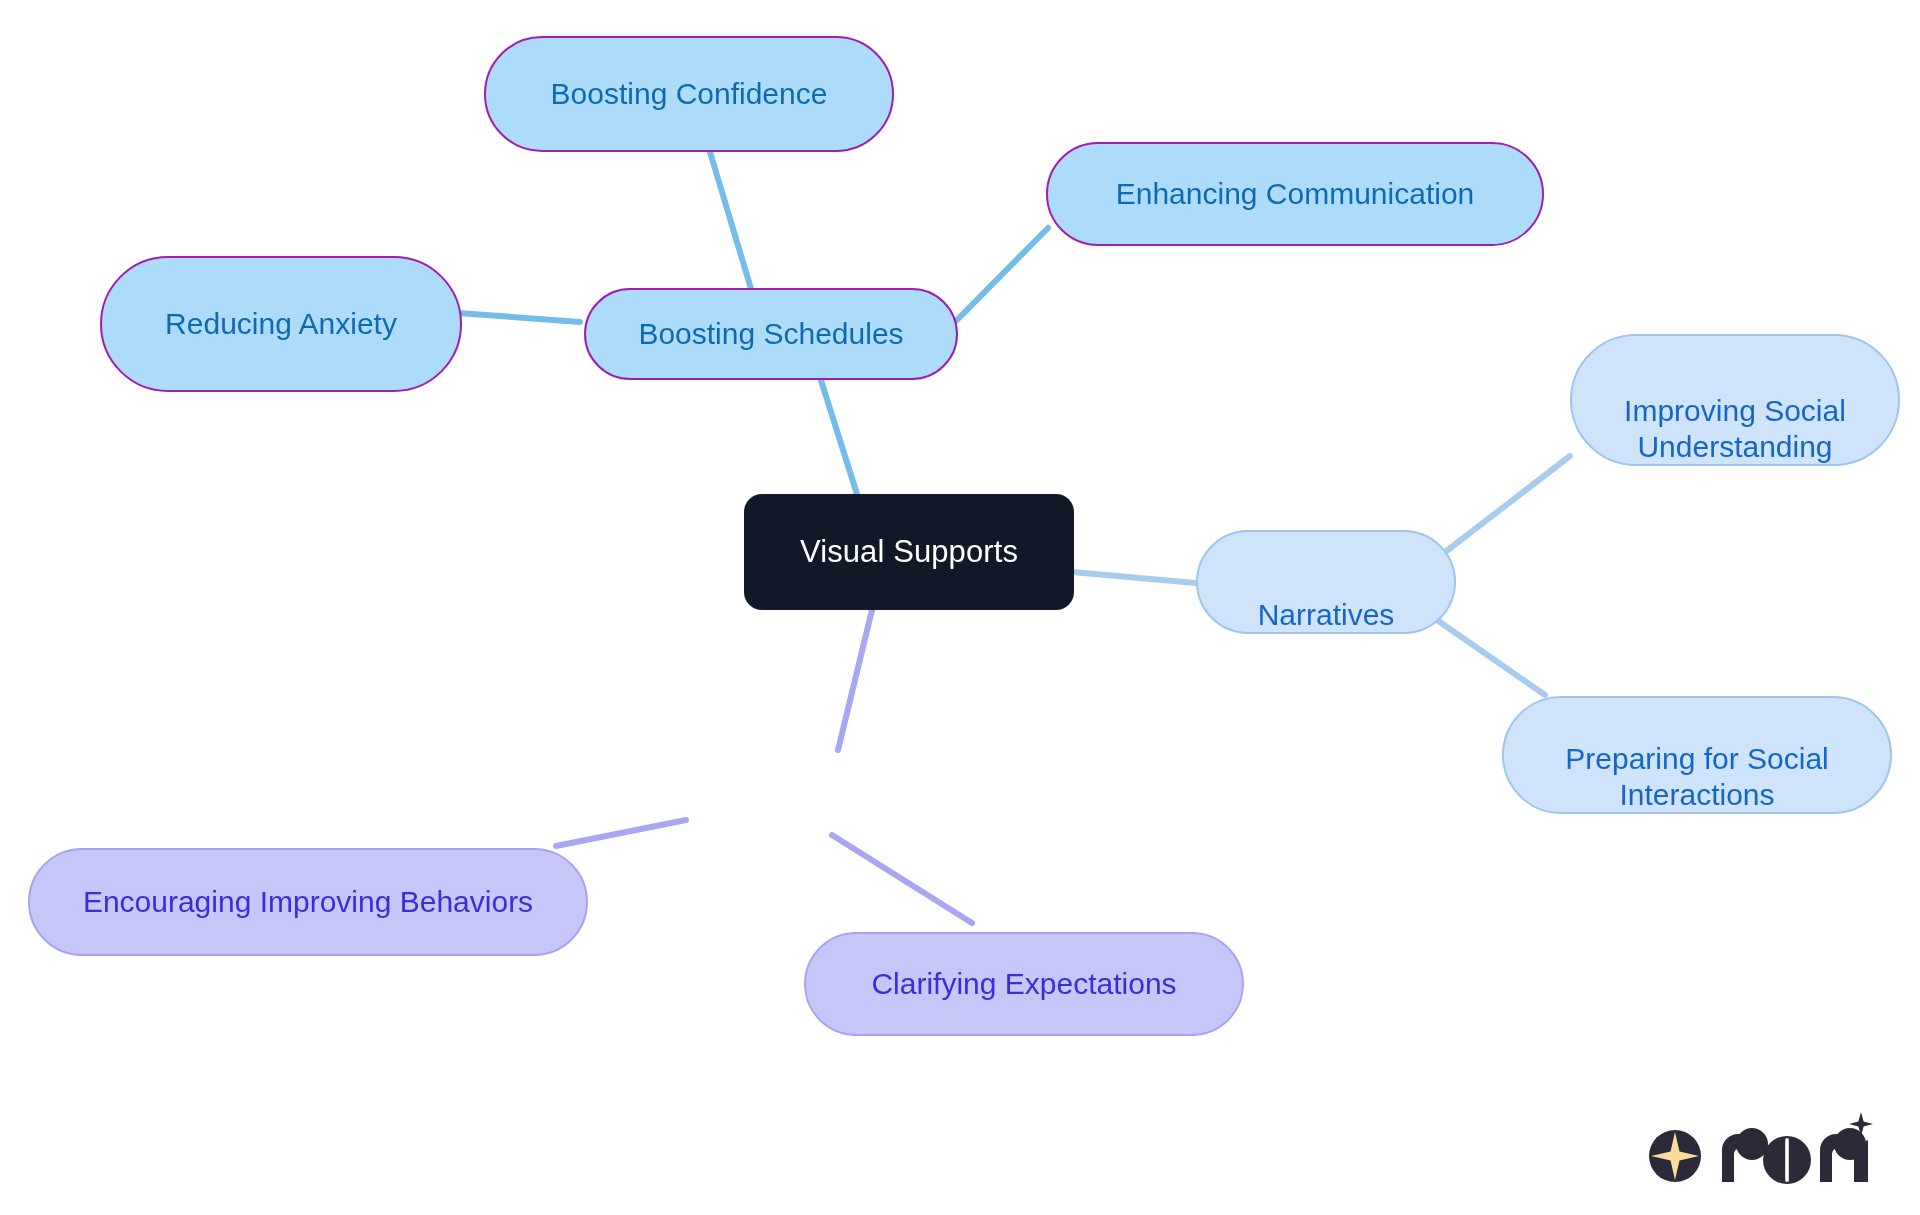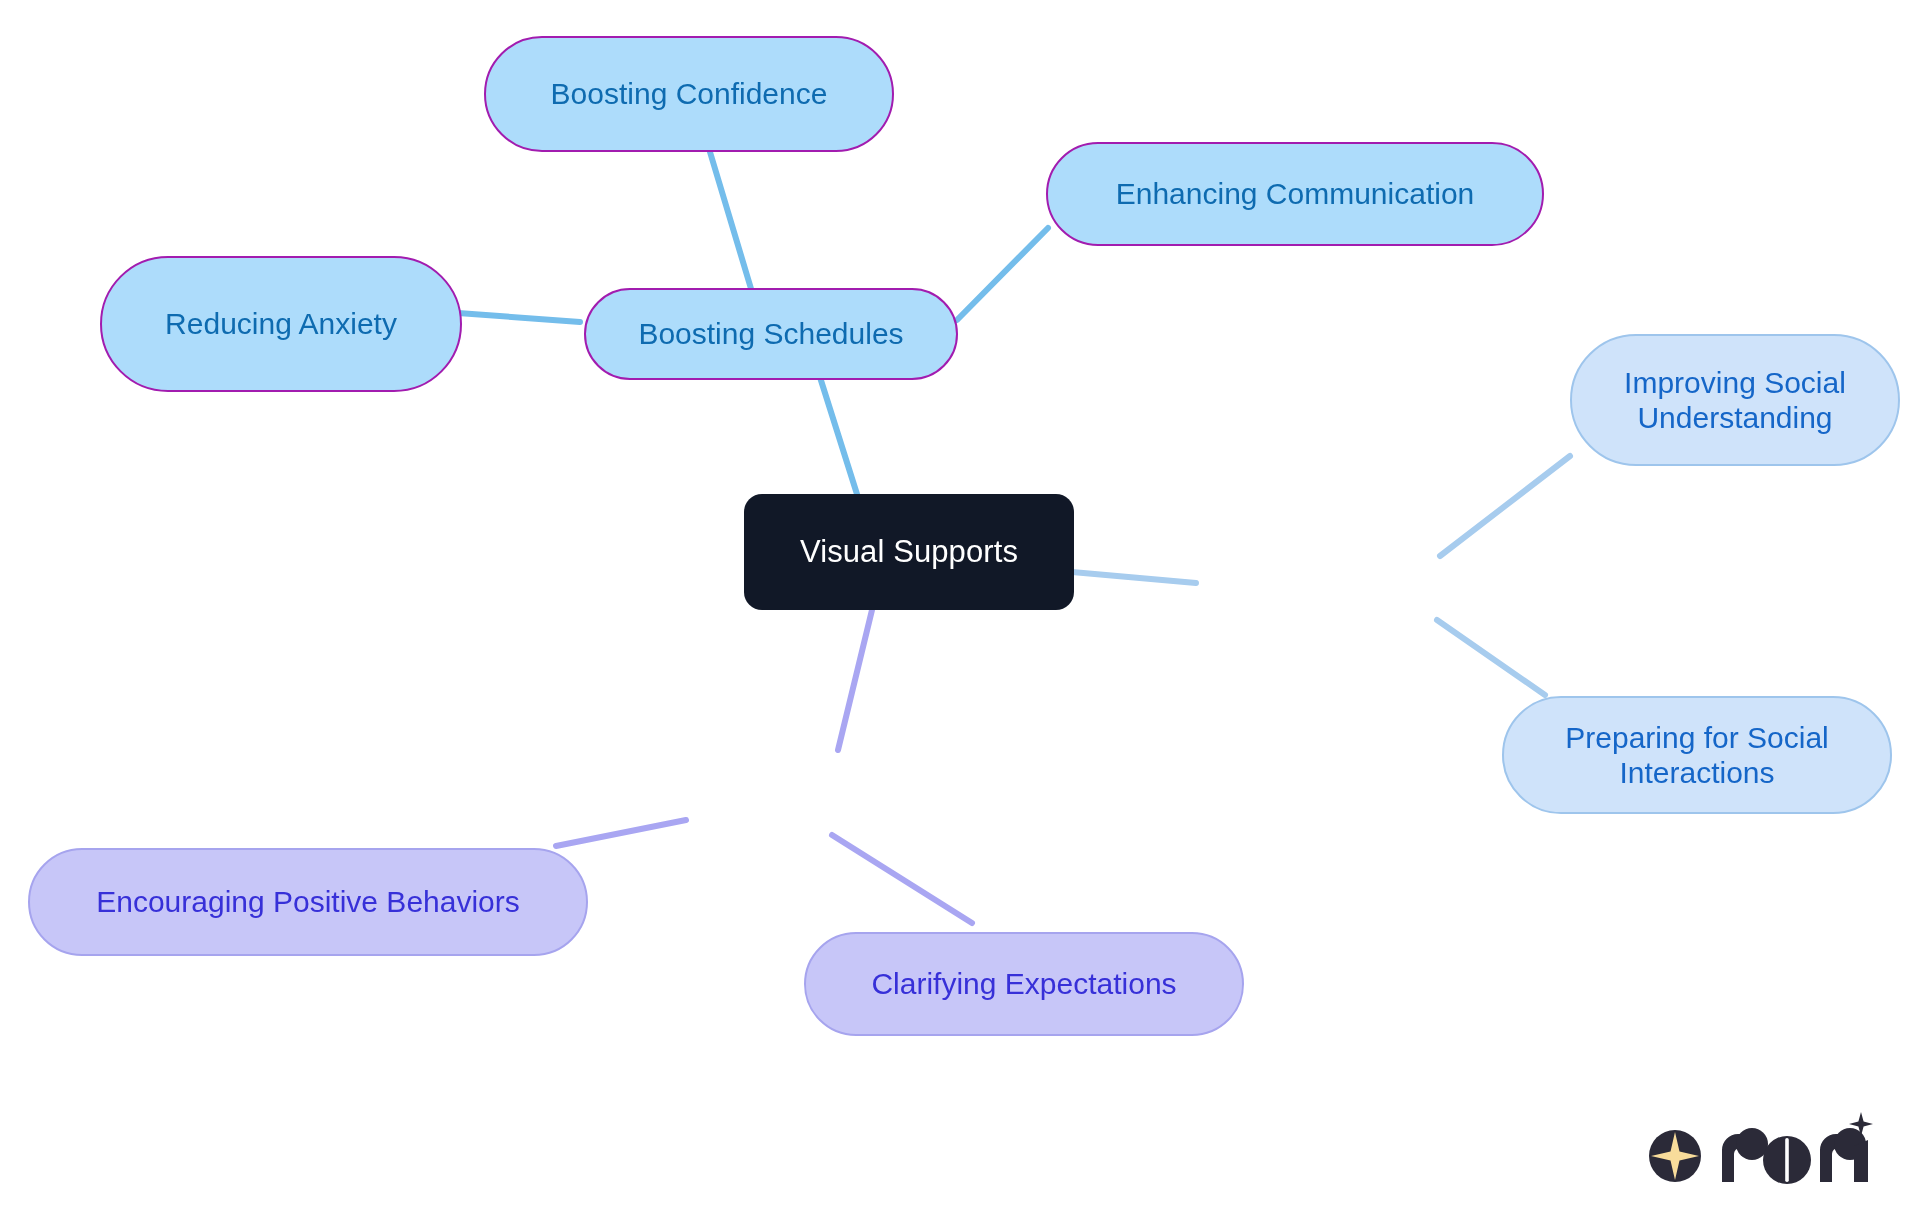--- a/index.html
+++ b/index.html
@@ -50,20 +50,21 @@
     background: #ADDCFB;
     border: 2px solid #a21caf;
     color: #0E6BB0;
     font-size: 30px;
   }
   .node-paleblue {
     background: #CFE3FA;
     border: 2px solid #9EC5EC;
     color: #1566C8;
     font-size: 30px;
+    align-items: flex-end;
   }
   .node-purple {
     background: #C7C6F8;
     border: 2px solid #A6A4EE;
     color: #3730D8;
     font-size: 30px;
   }
   .logo {
     position: absolute;
     left: 1648px;
@@ -106,34 +107,37 @@
   </div>
 
   <div class="node node-blue" style="left:100px; top:256px; width:362px; height:136px;">
     <span>Reducing Anxiety</span>
   </div>
 
   <div class="node node-blue" style="left:1046px; top:142px; width:498px; height:104px;">
     <span>Enhancing Communication</span>
   </div>
 
+  <div class="node node-paleblue" style="left:1196px; top:530px; width:260px; height:104px;">
+    <span>Narratives</span>
+  </div>
 
   <div class="node node-paleblue" style="left:1570px; top:334px; width:330px; height:132px;">
     <span>Improving Social
 Understanding</span>
   </div>
 
   <div class="node node-paleblue" style="left:1502px; top:696px; width:390px; height:118px;">
     <span>Preparing for Social
 Interactions</span>
   </div>
 
 
   <div class="node node-purple" style="left:28px; top:848px; width:560px; height:108px;">
-    <span>Encouraging Positive Behaviors</span>
+    <span>Encouraging Improving Behaviors</span>
   </div>
 
   <div class="node node-purple" style="left:804px; top:932px; width:440px; height:104px;">
     <span>Clarifying Expectations</span>
   </div>
 
   <svg class="logo" viewBox="0 0 232 76">
     <g>
       <circle cx="27" cy="44" r="26" fill="#2B2A38"></circle>
       <path d="M27 20 L31.5 39.5 L51 44 L31.5 48.5 L27 68 L22.5 48.5 L3 44 L22.5 39.5 Z" fill="#F8DC9B"></path>

